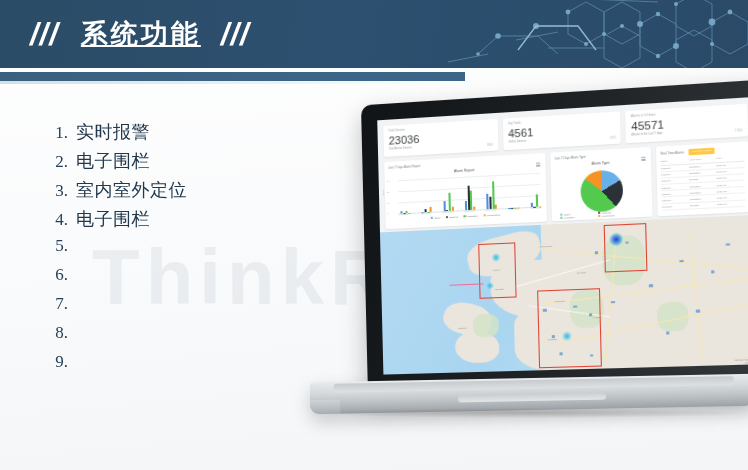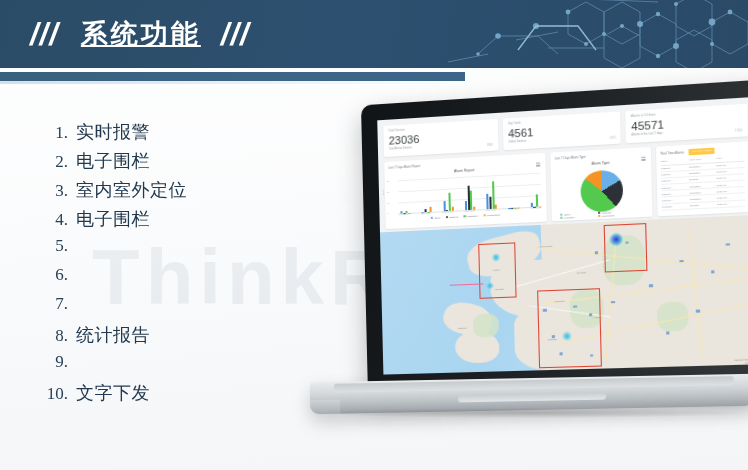--- a/index.html
+++ b/index.html
@@ -265,28 +265,23 @@
       <span class="fnum">5.</span>
     </div>
   <div class="frow">
       <span class="fnum">6.</span>
     </div>
   <div class="frow">
       <span class="fnum">7.</span>
     </div>
   <div class="frow">
       <span class="fnum">8.</span>
-      <span class="ftext">统计报告</span>
     </div>
   <div class="frow">
       <span class="fnum">9.</span>
-    </div>
-  <div class="frow">
-      <span class="fnum">10.</span>
-      <span class="ftext">文字下发</span>
     </div>
 </div>
 
 <div class="laptop">
   <div class="lid">
     <div class="screen">
 
       <div class="dash">
 
         <div class="stat-row">

